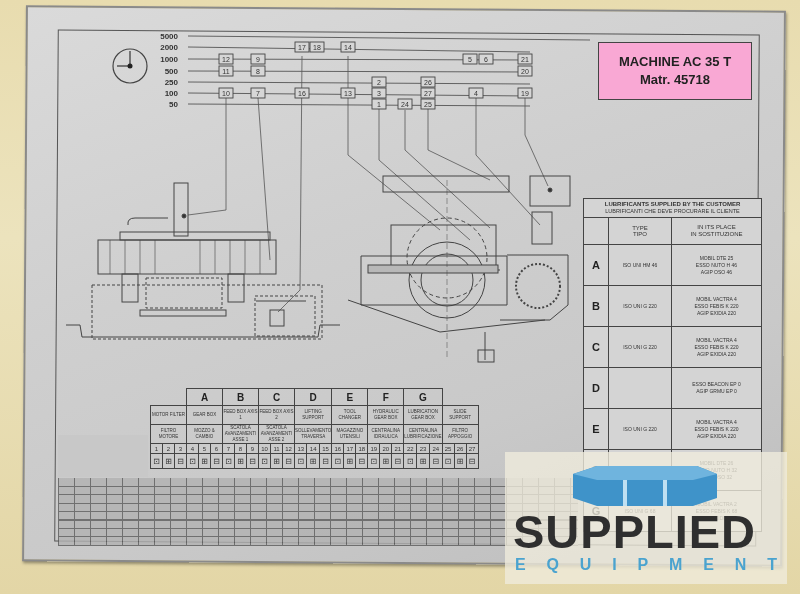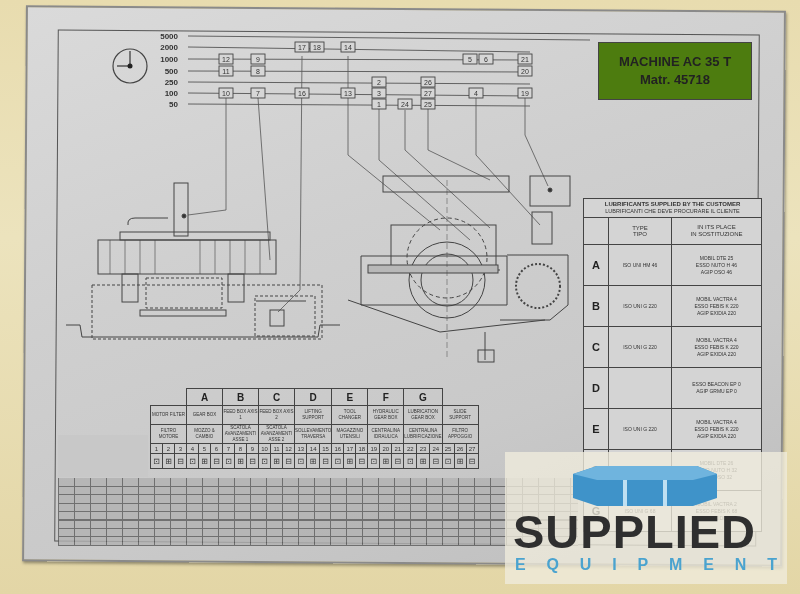--- a/index.html
+++ b/index.html
@@ -15,21 +15,21 @@
     box-shadow: 1px 2px 3px rgba(0,0,0,.35);
     transform: rotate(0.4deg);
   }
   .inner {
     position:absolute; left:30px; top:22px; width:700px; height:510px;
     border:1.5px solid #555;
   }
   svg text { font-family: "Liberation Sans", sans-serif; }
   .title-box {
     position:absolute; left:598px; top:42px; width:152px; height:56px;
-    border:1.5px solid #444; background:#4d7c0f;
+    border:1.5px solid #444; background:#f9a8d4;
     display:flex; flex-direction:column; align-items:center; justify-content:center;
     color:#222; font-weight:bold; font-size:13px; line-height:18px;
   }
   .title-box .l2 { font-size:13px; }
   .lube {
     position:absolute; left:583px; top:198px; width:177px;
     border:1.5px solid #444; background:#d4d4d4; color:#333;
     font-size:5px;
   }
   .lube .hdr { text-align:center; font-size:5.5px; padding:2px 0; border-bottom:1px solid #444; line-height:7px;}

